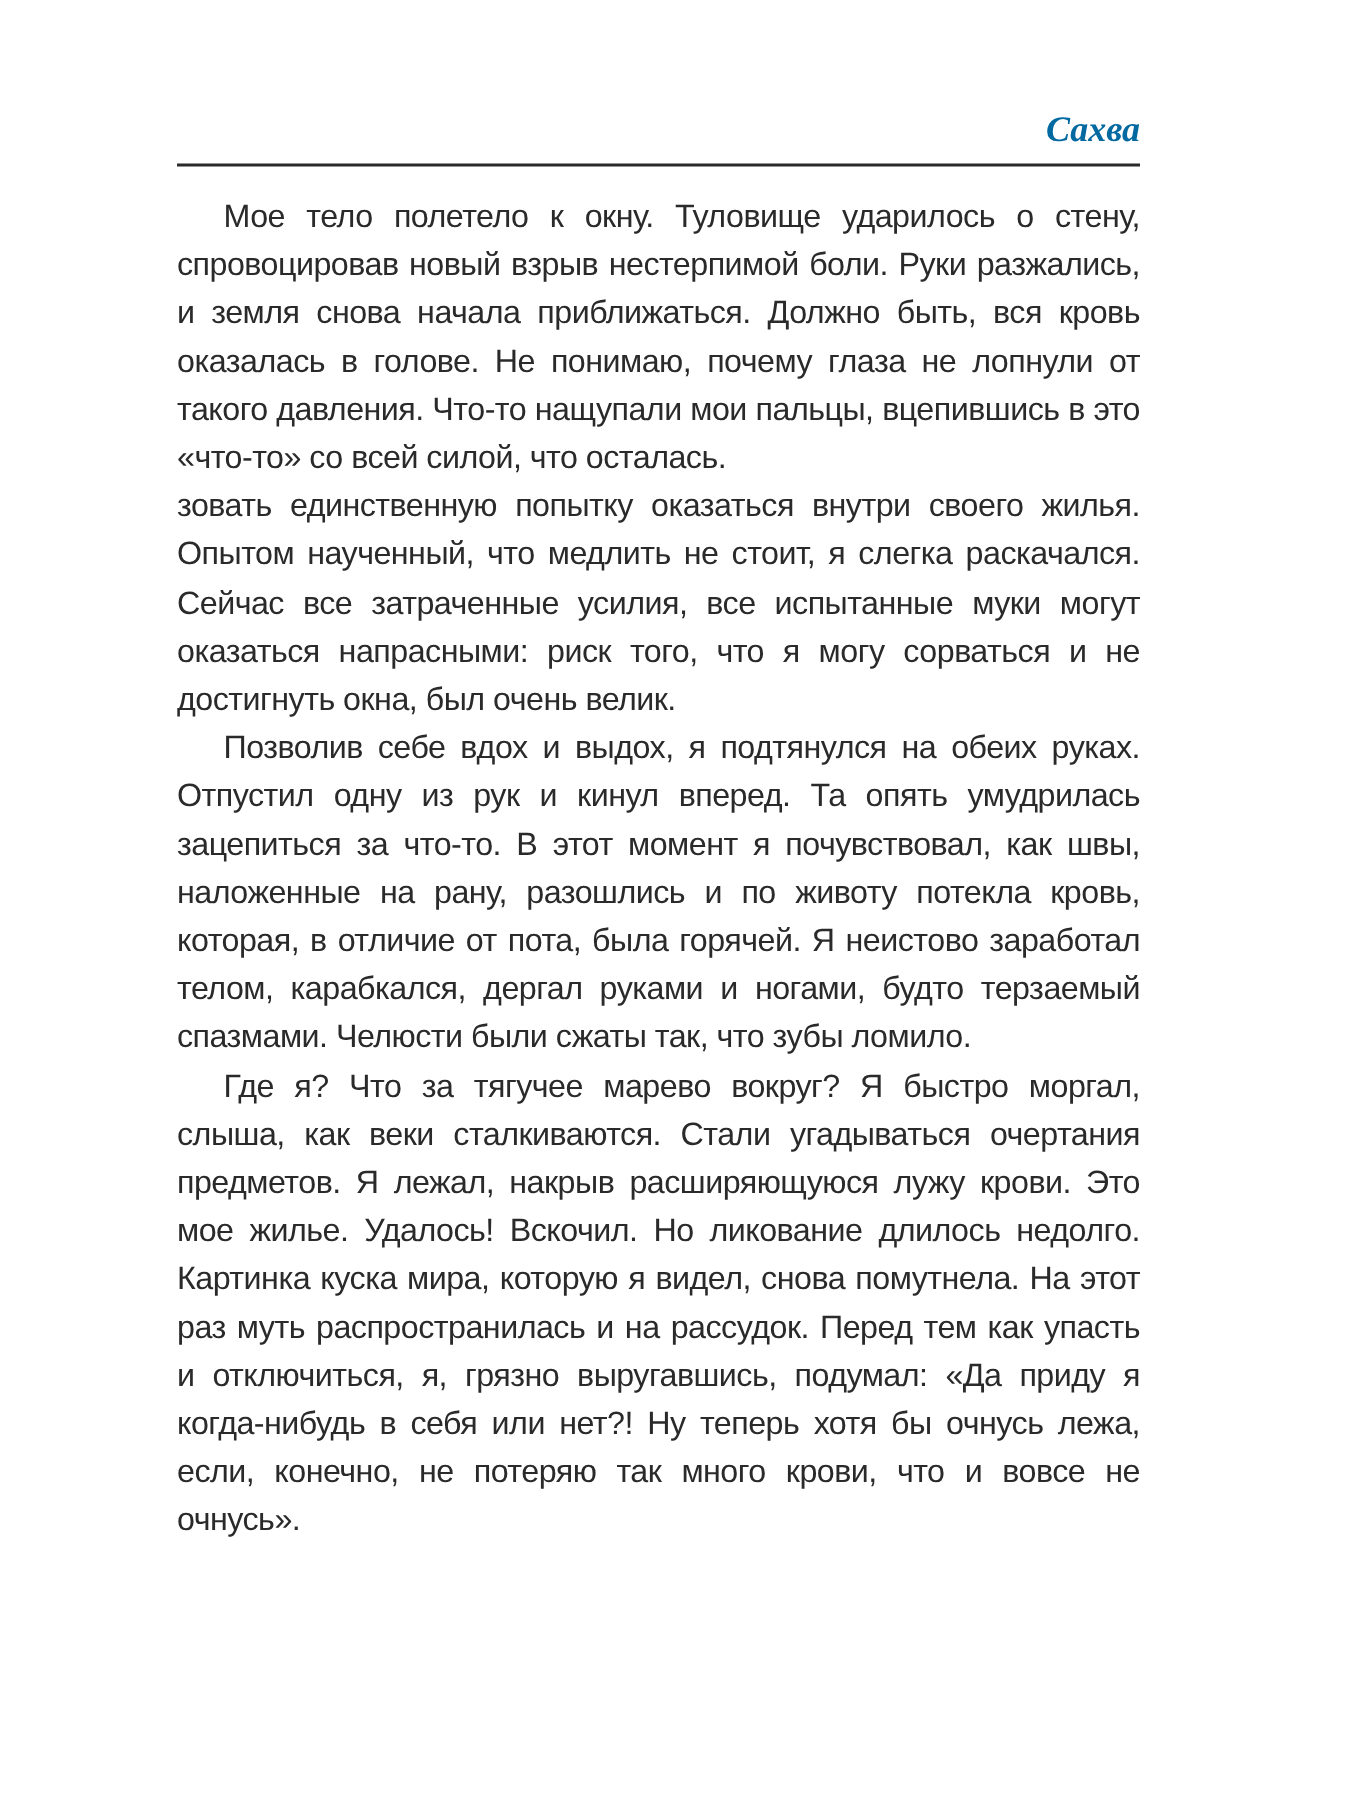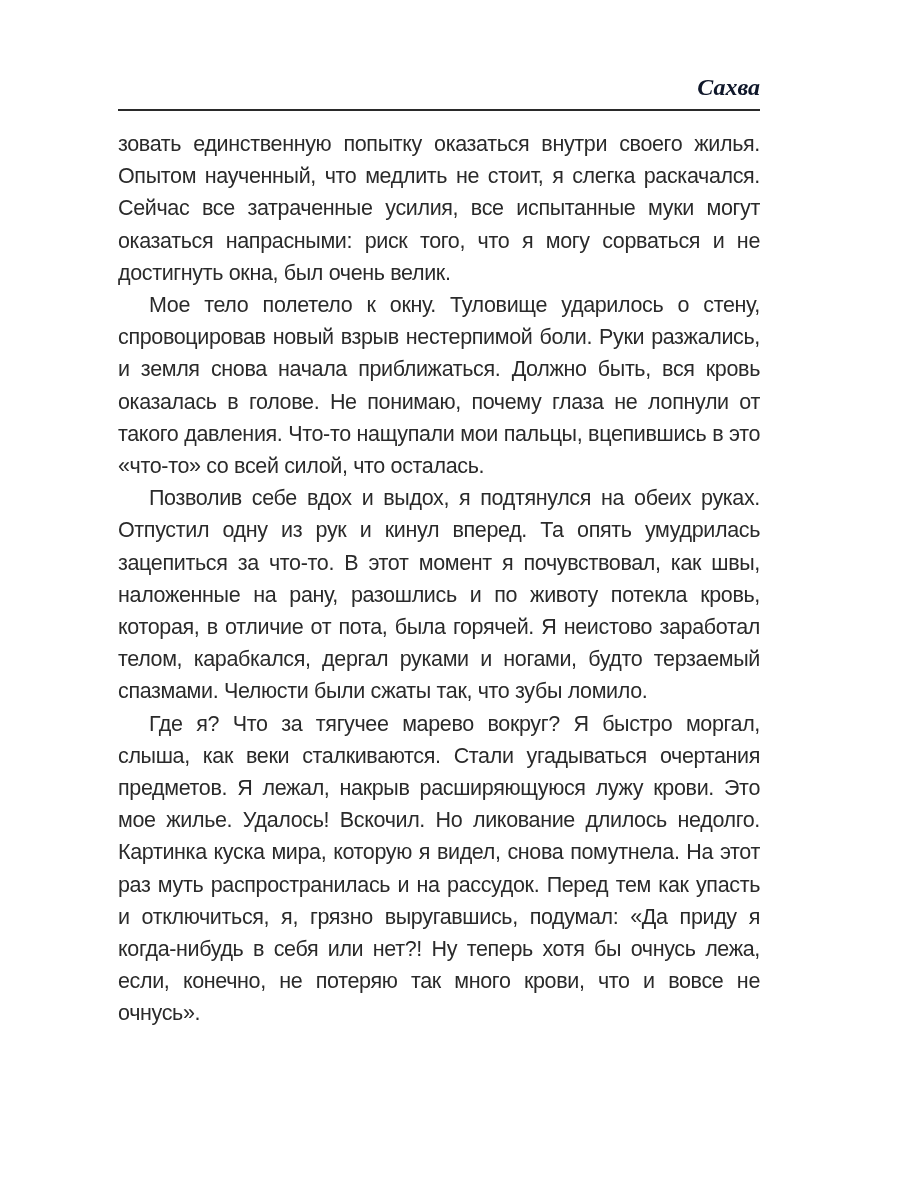--- a/index.html
+++ b/index.html
@@ -7,21 +7,21 @@
     width: 900px; height: 1200px; background: #ffffff;
     position: relative; overflow: hidden;
     color: #2a2a2a;
     font-family: "Liberation Sans", sans-serif;
   }
   .running-head {
     position: absolute; left: 118px; width: 642px; top: 74px;
     text-align: right;
     font-family: "Liberation Serif", serif;
     font-style: italic; font-weight: bold; font-size: 24px;
-    color: #0f172a;
+    color: #0369a1;
   }
   .rule {
     position: absolute; left: 118px; width: 642px; top: 109px;
     height: 0; border-top: 2.5px solid #2a2a2a;
   }
   .body-text {
     position: absolute; left: 118px; width: 642px; top: 128px;
     font-size: 21.5px; line-height: 32.2px;
     text-align: justify;
     letter-spacing: -0.35px;
@@ -30,17 +30,17 @@
   .para { margin: 0; text-indent: 0; }
   .para.indent { text-indent: 31px; }
 </style>
 </head>
 <body>
 
 <div class="running-head">Сахва</div>
 <div class="rule"></div>
 
 <div class="body-text">
+  <p class="para indent">Мое тело полетело к окну. Туловище ударилось о стену, спровоцировав новый взрыв нестерпимой боли. Руки разжались, и земля снова начала приближаться. Должно быть, вся кровь оказалась в голове. Не понимаю, почему глаза не лопнули от такого давления. Что-то нащупали мои пальцы, вцепившись в это «что-то» со всей силой, что осталась.</p>
   <p class="para">зовать единственную попытку оказаться внутри своего жилья. Опытом наученный, что медлить не стоит, я слегка раскачался. Сейчас все затраченные усилия, все испытанные муки могут оказаться напрасными: риск того, что я могу сорваться и не достигнуть окна, был очень велик.</p>
-  <p class="para indent">Мое тело полетело к окну. Туловище ударилось о стену, спровоцировав новый взрыв нестерпимой боли. Руки разжались, и земля снова начала приближаться. Должно быть, вся кровь оказалась в голове. Не понимаю, почему глаза не лопнули от такого давления. Что-то нащупали мои пальцы, вцепившись в это «что-то» со всей силой, что осталась.</p>
   <p class="para indent">Позволив себе вдох и выдох, я подтянулся на обеих руках. Отпустил одну из рук и кинул вперед. Та опять умудрилась зацепиться за что-то. В этот момент я почувствовал, как швы, наложенные на рану, разошлись и по животу потекла кровь, которая, в отличие от пота, была горячей. Я неистово заработал телом, карабкался, дергал руками и ногами, будто терзаемый спазмами. Челюсти были сжаты так, что зубы ломило.</p>
   <p class="para indent">Где я? Что за тягучее марево вокруг? Я быстро моргал, слыша, как веки сталкиваются. Стали угадываться очертания предметов. Я лежал, накрыв расширяющуюся лужу крови. Это мое жилье. Удалось! Вскочил. Но ликование длилось недолго. Картинка куска мира, которую я видел, снова помутнела. На этот раз муть распространилась и на рассудок. Перед тем как упасть и отключиться, я, грязно выругавшись, подумал: «Да приду я когда-нибудь в себя или нет?! Ну теперь хотя бы очнусь лежа, если, конечно, не потеряю так много крови, что и вовсе не очнусь».</p>
 </div>
 
 </body></html>

